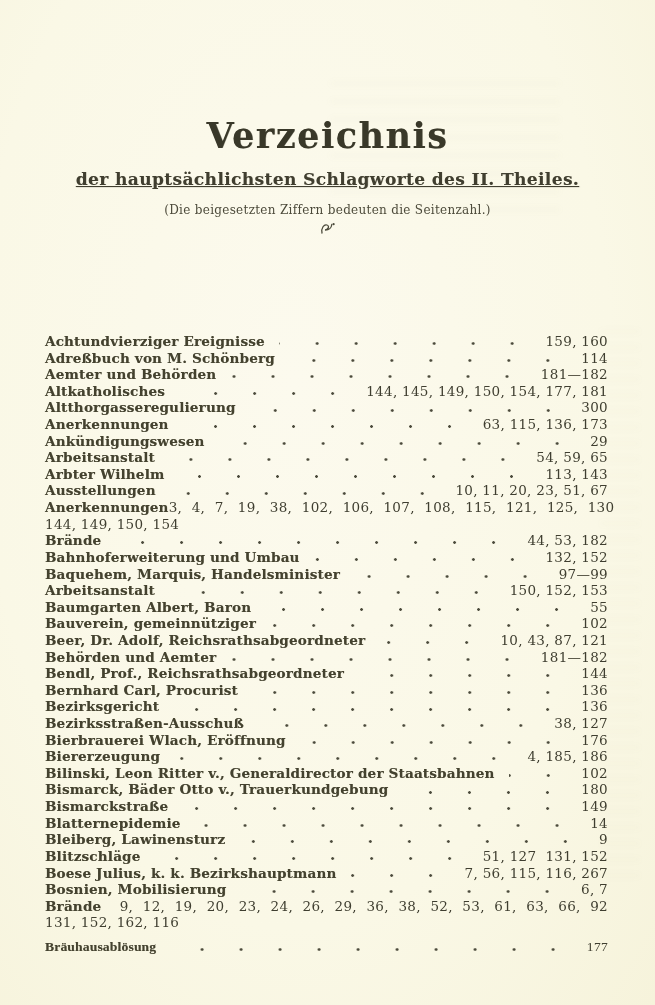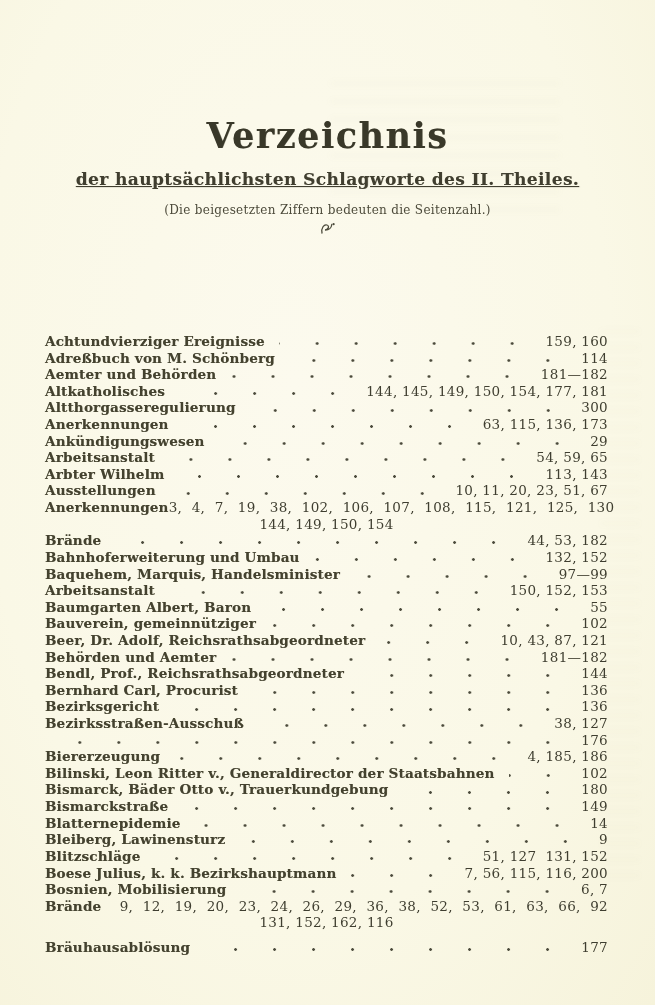--- a/index.html
+++ b/index.html
@@ -104,22 +104,22 @@
   }
   .row .pages {
     color: #3f3e30;
     letter-spacing: 0.3px;
   }
   .row.no-dots .pages {
     flex: 1 1 auto;
     text-align: right;
     word-spacing: 5px;
   }
-  .row.cont { justify-content: center; }
-  .row.gap-before { margin-top: 8px; }
+  .row.cont { justify-content: flex-start; }
+  .row.gap-before { margin-top: 8px; font-family: Liberation Serif, serif; }
 </style>
 </head>
 <body>
 
 <div class="page">
   <div class="bleed bleed-1"></div>
   <div class="bleed bleed-2"></div>
 
   <h1 class="title">Verzeichnis</h1>
   <h2 class="subtitle">der hauptsächlichsten Schlagworte des II. Theiles.</h2>
@@ -245,20 +245,21 @@
     <span class="term">Bezirksgericht</span>
     <span class="leader"></span>
     <span class="pages">136</span>
   </div>
       <div class="row">
     <span class="term">Bezirksstraßen-Ausschuß</span>
     <span class="leader"></span>
     <span class="pages">38, 127</span>
   </div>
       <div class="row">
+    <span class="term">Bierbrauerei Wlach, Eröffnung</span>
     <span class="leader"></span>
     <span class="pages">176</span>
   </div>
       <div class="row">
     <span class="term">Biererzeugung</span>
     <span class="leader"></span>
     <span class="pages">4, 185, 186</span>
   </div>
       <div class="row">
     <span class="term">Bilinski, Leon Ritter v., Generaldirector der Staatsbahnen</span>
@@ -286,21 +287,21 @@
     <span class="pages">9</span>
   </div>
       <div class="row">
     <span class="term">Blitzschläge</span>
     <span class="leader"></span>
     <span class="pages">51, 127&nbsp; 131, 152</span>
   </div>
       <div class="row">
     <span class="term">Boese Julius, k. k. Bezirkshauptmann</span>
     <span class="leader"></span>
-    <span class="pages">7, 56, 115, 116, 200</span>
+    <span class="pages">7, 56, 115, 116, 267</span>
   </div>
       <div class="row">
     <span class="term">Bosnien, Mobilisierung</span>
     <span class="leader"></span>
     <span class="pages">6, 7</span>
   </div>
       <div class="row no-dots">
     <span class="term">Brände</span>
 
     <span class="pages">9, 12, 19, 20, 23, 24, 26, 29, 36, 38, 52, 53, 61, 63, 66, 92</span>

